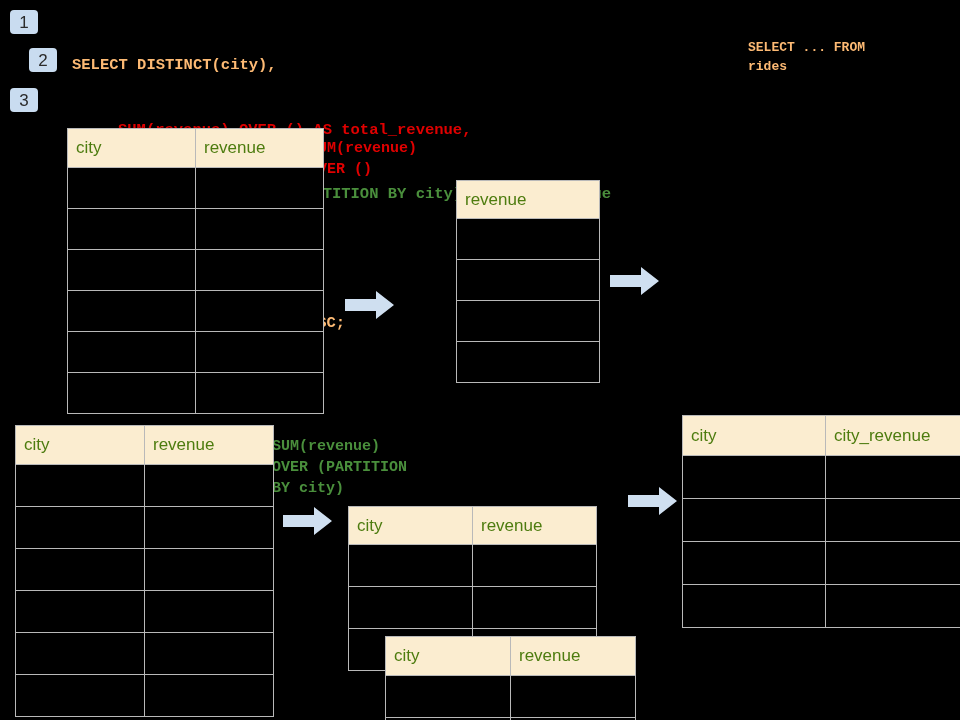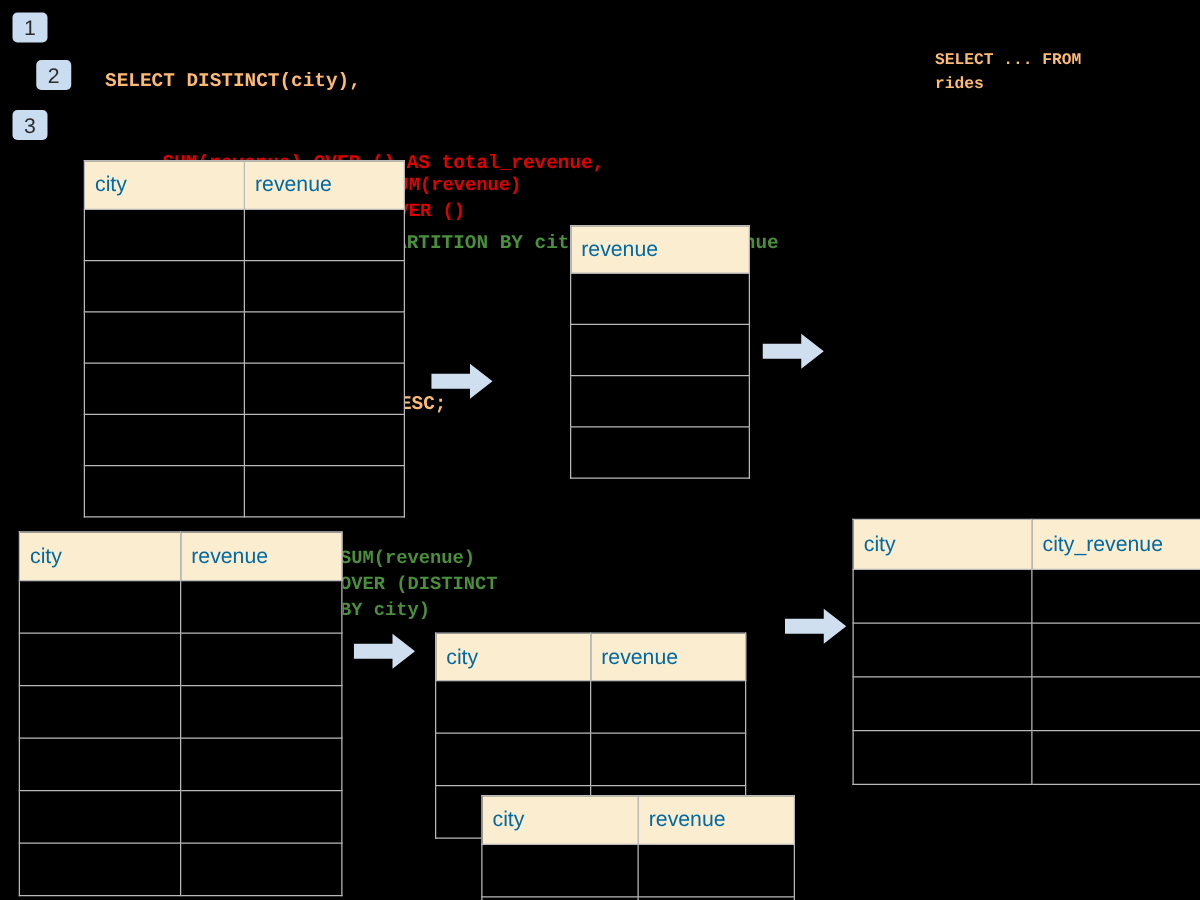--- a/index.html
+++ b/index.html
@@ -73,21 +73,21 @@
     table-layout: fixed;
   }
   .tbl td {
     border: 1px solid #b9b9b9;
     padding: 0;
     background: #000000;
   }
   .tbl th {
     border: 1px solid #b9b9b9;
     background: #fbedd0;
-    color: #0369a1;
+    color: #4d7c0f;
     font-family: "Liberation Sans", sans-serif;
     font-weight: normal;
     font-size: 17px;
     text-align: left;
     padding: 0 0 0 8px;
   }
 
   
   .arrow {
     position: absolute;
@@ -100,36 +100,36 @@
 <div class="badge" style="left:10px; top:10px;">
   <span>1</span>
 </div>
 <div class="badge" style="left:29px; top:48px;">
   <span>2</span>
 </div>
 <div class="badge" style="left:10px; top:88px;">
   <span>3</span>
 </div>
 
-<div class="sql" style="left:84px; top:12px;">
+<div class="sql" style="left:72px; top:12px;">
   <div class="sql-line c-purple">SELECT DISTINCT(city),</div>
   <div class="sql-line c-red" style="padding-left:46px;">SUM(revenue) OVER () AS total_revenue,</div>
   <div class="sql-line c-green" style="padding-left:46px;">SUM(revenue) OVER (PARTITION BY city) as city_revenue</div>
   <div class="sql-line c-purple" style="padding-left:22px;">FROM rides</div>
   <div class="sql-line c-purple" style="padding-left:22px;">ORDER by city_revenue DESC;</div>
 </div>
 
 <div class="annot-small c-purple" style="left:748px; top:38px;">SELECT ... FROM
 rides</div>
 
 <div class="annot c-red" style="left:309px; top:138px;">SUM(revenue)
 OVER ()</div>
 
 <div class="annot c-green" style="left:272px; top:436px;">SUM(revenue)
-OVER (DISTINCT
+OVER (PARTITION
 BY city)</div>
 
 <table class="tbl" style="left:67px; top:128px; width:238px;">
   <thead>
     <tr>
       <th style="width:119px; height:38px;">city</th>
       <th style="width:119px; height:38px;">revenue</th>
     </tr>
   </thead>
   <tbody>

